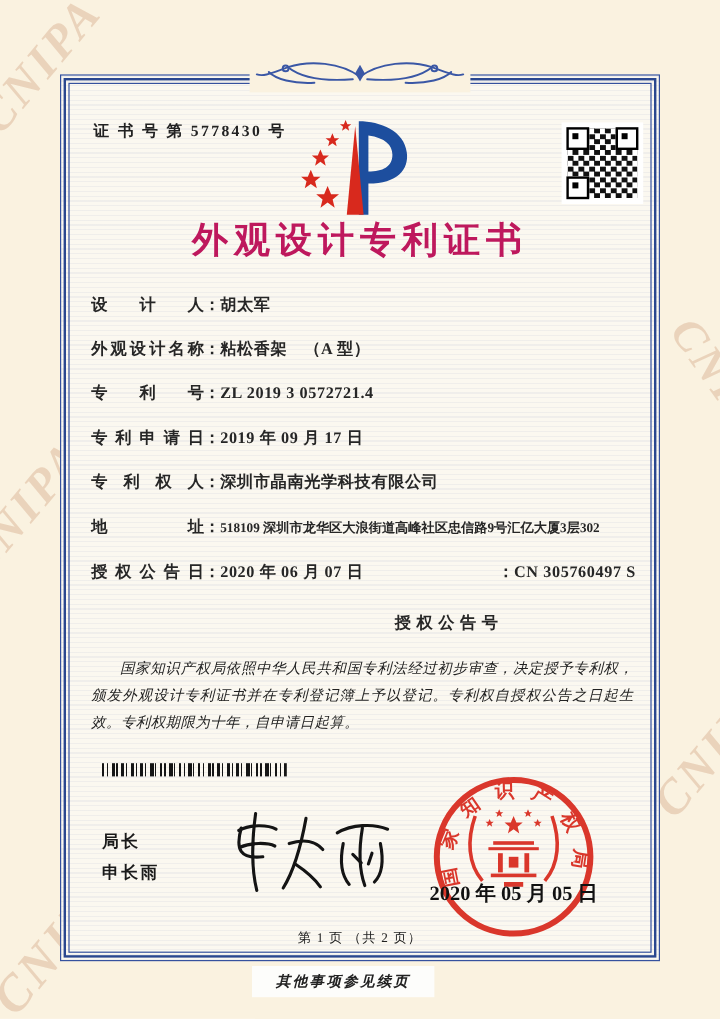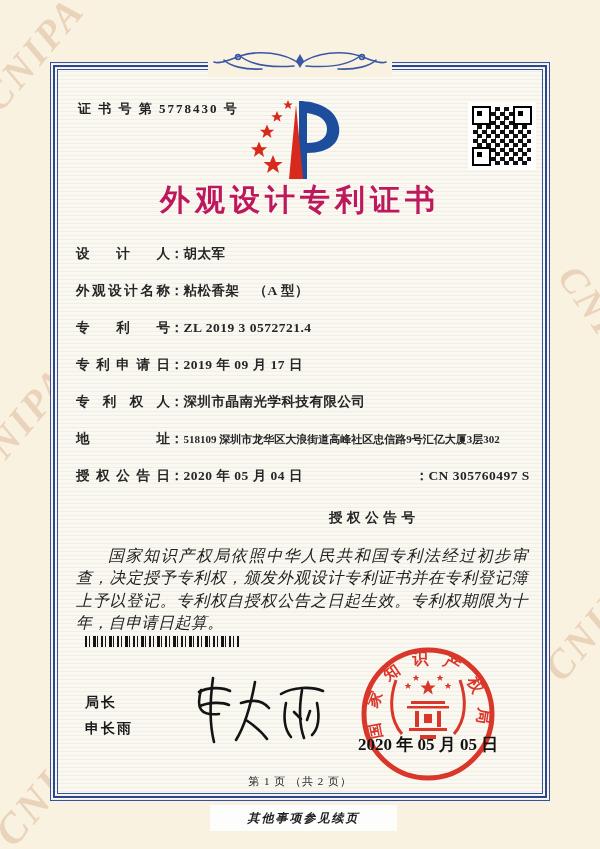--- a/index.html
+++ b/index.html
@@ -59,21 +59,21 @@
   }
   
   .content{position:absolute;left:76px;top:244px;width:452px;z-index:2;}
   .frow{font-size:13.5px;font-weight:bold;line-height:20px;margin-bottom:17px;color:#262626;white-space:nowrap;}
   .flabel{display:inline-block;width:94px;text-align:justify;text-align-last:justify;vertical-align:top;}
   .flabel2{display:inline-block;width:86px;text-align:justify;text-align-last:justify;vertical-align:top;margin-left:26px;margin-top:42px;}
   .fvalue{letter-spacing:0.5px;}
   .frow.addr .fvalue{font-size:11px;letter-spacing:0;}
   .paras{margin-top:6px;}
   .para{
-    font-size:16px;line-height:22.4px;text-indent:2em;margin:0;
+    font-size:12px;line-height:22.4px;text-indent:2em;margin:0;
     font-style:italic;color:#222;letter-spacing:0.4px;text-align:justify;
   }
   
   .barcode{
     position:absolute;left:85px;top:636px;width:154px;height:11px;z-index:2;
     background:repeating-linear-gradient(90deg,
       #151515 0 2px, rgba(0,0,0,0) 2px 4px,
       #151515 4px 5px, rgba(0,0,0,0) 5px 8px,
       #151515 8px 11px, rgba(0,0,0,0) 11px 12px,
       #151515 12px 13px, rgba(0,0,0,0) 13px 16px);
@@ -87,21 +87,21 @@
   .seal{position:absolute;left:356px;top:644px;z-index:2;opacity:0.93;}
   .seal-date{
     position:absolute;left:358px;top:733px;width:140px;z-index:4;
     text-align:center;font-size:17px;font-weight:bold;color:#111;letter-spacing:0;white-space:nowrap;
   }
   .footer-page{
     position:absolute;left:150px;top:774px;width:300px;z-index:2;
     text-align:center;font-size:11px;letter-spacing:1px;color:#222;
   }
   .note-box{
-    position:absolute;left:210px;top:805px;width:187px;height:26px;z-index:2;
+    position:absolute;left:210px;top:805px;width:152px;height:26px;z-index:2;
     background:#fdfdfb;display:flex;align-items:center;justify-content:center;
     font-size:12px;font-style:italic;font-weight:bold;letter-spacing:2px;color:#222;
   }
 </style>
 </head>
 <body>
 
 <div class="wm" style="left:-34px;top:30px;font-size:40px;">CNIPA</div>
 <div class="wm" style="left:292px;top:98px;font-size:34px;color:rgba(202,148,112,0.22);">CNIPA</div>
 <div class="wm" style="left:392px;top:252px;font-size:46px;">CNIPA</div>
@@ -171,21 +171,21 @@
   <div class="frow">
     <span class="flabel">专利申请日</span><span>：</span><span class="fvalue">2019 年 09 月 17 日</span>
   </div>
   <div class="frow">
     <span class="flabel">专利权人</span><span>：</span><span class="fvalue">深圳市晶南光学科技有限公司</span>
   </div>
   <div class="frow addr">
     <span class="flabel">地址</span><span>：</span><span class="fvalue">518109 深圳市龙华区大浪街道高峰社区忠信路9号汇亿大厦3层302</span>
   </div>
   <div class="frow">
-    <span class="flabel">授权公告日</span><span>：</span><span class="fvalue">2020 年 05 月 04 日</span><span class="flabel2">授权公告号</span><span>：</span><span class="fvalue">CN 305760497 S</span>
+    <span class="flabel">授权公告日</span><span>：</span><span class="fvalue">2020 年 06 月 07 日</span><span class="flabel2">授权公告号</span><span>：</span><span class="fvalue">CN 305760497 S</span>
   </div>
   <div class="paras">
     <p class="para">国家知识产权局依照中华人民共和国专利法经过初步审查，决定授予专利权，颁发外观设计专利证书并在专利登记簿上予以登记。专利权自授权公告之日起生效。专利权期限为十年，自申请日起算。</p>
   </div>
 </div>
 
 <div class="barcode"></div>
 
 <div class="sig-block">
   <div>局长</div>

